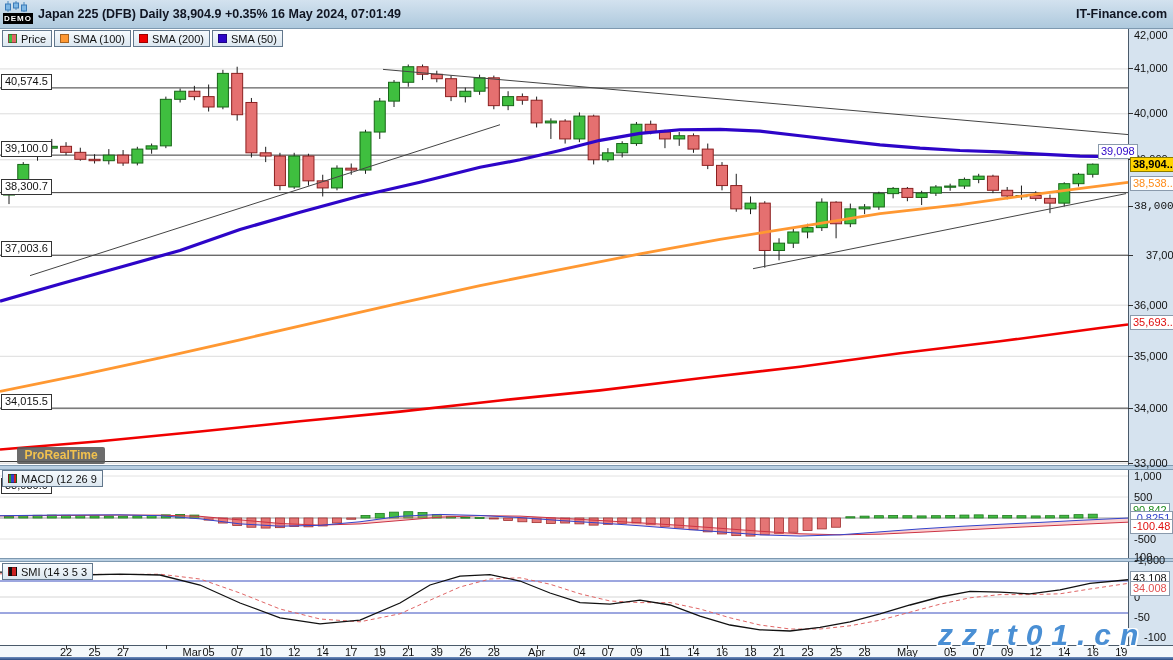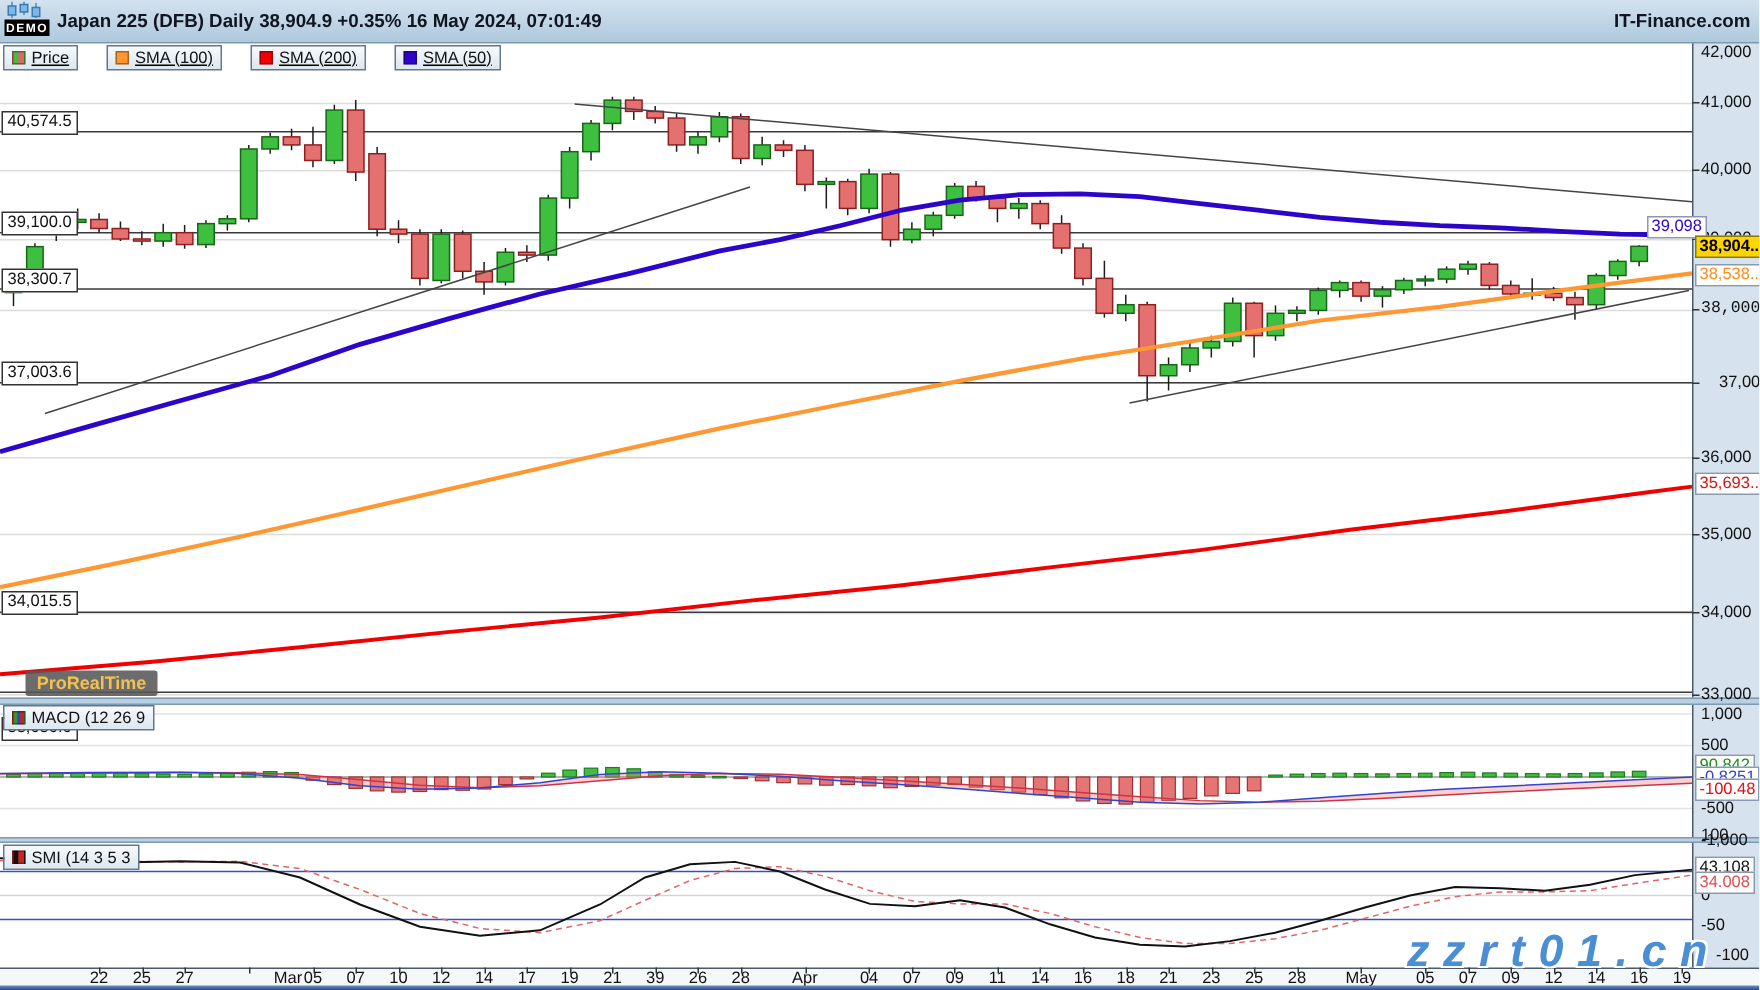--- a/index.html
+++ b/index.html
@@ -9,21 +9,21 @@
   #header{position:absolute;left:0;top:0;width:1173px;height:28px;z-index:10;
     background:linear-gradient(#d3e2ef,#aec9dd);border-bottom:1px solid #7e99b0;}
   #title{position:absolute;left:38px;top:0;height:28px;line-height:28px;
     font-size:12.5px;font-weight:bold;color:#101522;white-space:nowrap;}
   #brand{position:absolute;right:6px;top:0;height:28px;line-height:28px;
     font-size:12.5px;font-weight:bold;color:#101522;}
   #logo{position:absolute;left:4px;top:1px;}
   #demo{position:absolute;left:3px;top:13px;width:30px;height:11px;background:#000;
     color:#fff;font-size:8px;font-weight:bold;text-align:center;line-height:11px;letter-spacing:1px;}
   
-  #legend{position:absolute;left:2px;top:30px;z-index:9;display:flex;gap:19px;text-decoration:underline;}
+  #legend{position:absolute;left:2px;top:30px;z-index:9;display:flex;gap:2px;}
   .leg{display:flex;align-items:center;gap:4px;height:15px;padding:0 5px;
     border:1px solid #62778c;background:linear-gradient(#f6fafd,#dce7f0);
     font-size:11px;color:#111;}
   .ic{width:9px;height:9px;display:inline-block;border:1px solid rgba(0,0,0,.35);box-sizing:border-box;}
   .ic-price{background:linear-gradient(90deg,#3fbf3f 50%,#e06666 50%);}
   .ic-sma100{background:#ff9832;}
   .ic-sma200{background:#f00000;}
   .ic-sma50{background:#2d05c8;}
   .ic-macd{background:linear-gradient(90deg,#2a9a2a 33%,#3344cc 33%,#3344cc 66%,#cc2222 66%);}
   .ic-smi{background:linear-gradient(90deg,#111 50%,#cc2222 50%);}

